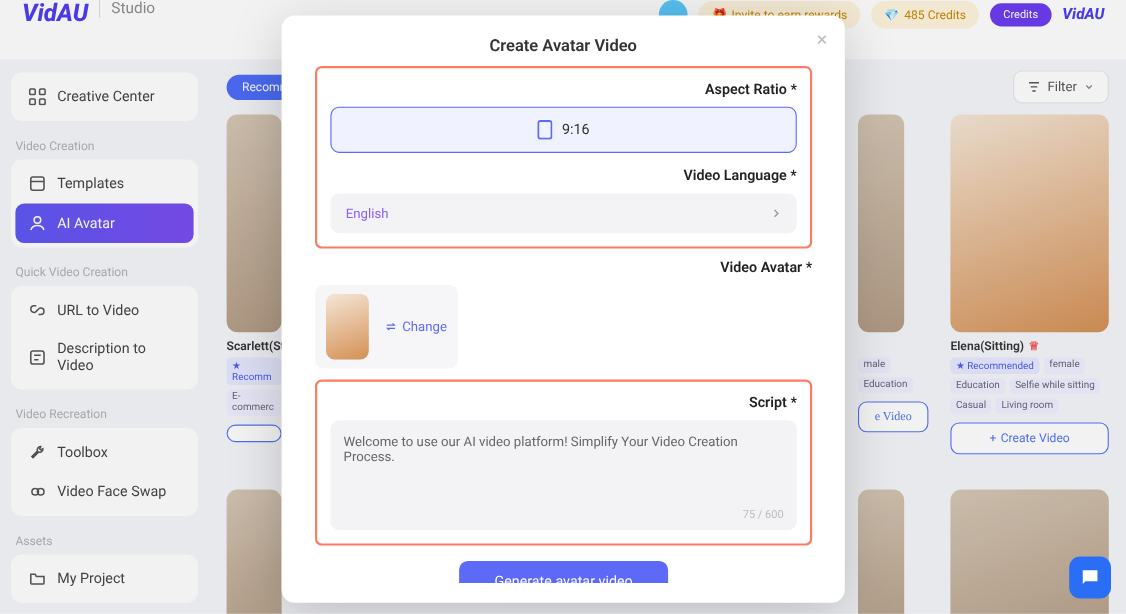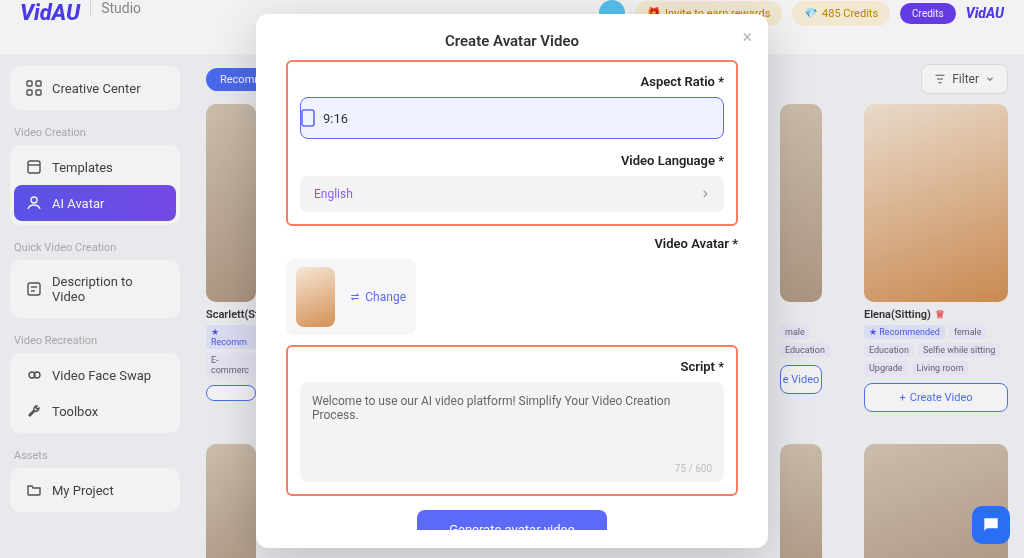--- a/index.html
+++ b/index.html
@@ -43,21 +43,21 @@
   .row2 .thumb { height: 140px; }
 
   
   .overlay { position: absolute; inset: 0; background: rgba(30,30,40,0.06); }
   .modal { position: absolute; top: 14px; left: 256px; width: 512px; bottom: 10px; background: #fff; border-radius: 12px; box-shadow: 0 12px 48px rgba(0,0,0,0.18); padding: 18px 0; display: flex; flex-direction: column; }
   .modal-title { text-align: center; font-size: 15px; font-weight: 600; color: #333; }
   .modal-close { position: absolute; top: 12px; right: 16px; color: #bbb; font-size: 18px; cursor: pointer; }
   .modal-body { padding: 10px 30px; flex: 1; overflow: auto; }
   .hl { border: 2px solid #fb7c62; border-radius: 6px; padding: 12px; margin-bottom: 10px; }
   .label { font-size: 13px; font-weight: 600; color: #222; margin-bottom: 8px; text-align: right; }
-  .ratio-sel { border: 1.5px solid #5d6af7; border-radius: 8px; background: #f0f2ff; color: #333; font-size: 13px; padding: 11px 0; display: flex; align-items: center; gap: 8px; }
+  .ratio-sel { border: 1.5px solid #5d6af7; border-radius: 8px; background: #f0f2ff; color: #333; font-size: 13px; padding: 11px 0; display: flex; align-items: center; justify-content: center; gap: 8px; }
   .lang-sel { background: #f3f3f5; border-radius: 8px; padding: 11px 14px; font-size: 12px; color: #8b5cf6; display: flex; align-items: center; justify-content: space-between; margin-top:4px;}
   .avatar-prev { width: 60px; height: 60px; border-radius: 8px; background: #f2f2f2 linear-gradient(160deg,#f5e6d6,#d49055); }
   .change { color: #5d6af7; font-size: 12px; display: flex; align-items: center; gap: 4px; }
   .avatar-box { background:#f6f6f8; border-radius:8px; padding:8px 10px; display:flex; align-items:center; gap:14px; width:130px;}
   .script-box { background: #f3f3f5; border-radius: 8px; padding: 12px; font-size: 12px; color: #666; min-height: 100px; position: relative; }
   .counter { position: absolute; bottom: 8px; right: 12px; font-size: 10px; color: #bbb; }
   .gen-btn { background: #5d6af7; color: #fff; border-radius: 8px; font-size: 13px; padding: 12px 32px; margin: 14px auto 0; display: block; text-align: center; width: fit-content; }
 
   
   .chat { position: absolute; bottom: 14px; right: 14px; width: 38px; height: 38px; border-radius: 10px; background: #2b6ef6; display: flex; align-items: center; justify-content: center; }
@@ -118,46 +118,54 @@
           </svg>
         </span>
       <span>AI Avatar</span>
     </div>
   </div>
   <div class="side-title">Quick Video Creation</div>
   <div class="side-card">
     <div class="side-item">
       <span class="side-icon">
           <svg width="16" height="16" viewBox="0 0 16 16">
+            <path d="M6 10l4-4M7 4h-2a3 3 0 000 6h1M9 12h2a3 3 0 000-6h-1" fill="none" stroke="#555" stroke-width="1.4"></path>
+          </svg>
+        </span>
+      <span>URL to Video</span>
+    </div>
+    <div class="side-item">
+      <span class="side-icon">
+          <svg width="16" height="16" viewBox="0 0 16 16">
             <rect x="2" y="2" width="12" height="12" rx="2" fill="none" stroke="#555" stroke-width="1.4"></rect>
             <line x1="5" y1="6" x2="11" y2="6" stroke="#555" stroke-width="1.4"></line>
             <line x1="5" y1="10" x2="9" y2="10" stroke="#555" stroke-width="1.4"></line>
           </svg>
         </span>
       <span>Description to Video</span>
     </div>
   </div>
   <div class="side-title">Video Recreation</div>
   <div class="side-card">
     <div class="side-item">
       <span class="side-icon">
           <svg width="16" height="16" viewBox="0 0 16 16">
+            <path d="M13 5a3 3 0 01-4 3L4 13l-1-1 5-5a3 3 0 013-4l-1 2 1 1 2-1z" fill="none" stroke="#555" stroke-width="1.4"></path>
+          </svg>
+        </span>
+      <span>Toolbox</span>
+    </div>
+    <div class="side-item">
+      <span class="side-icon">
+          <svg width="16" height="16" viewBox="0 0 16 16">
             <circle cx="6" cy="8" r="3" fill="none" stroke="#555" stroke-width="1.4"></circle>
             <circle cx="11" cy="8" r="3" fill="none" stroke="#555" stroke-width="1.4"></circle>
           </svg>
         </span>
       <span>Video Face Swap</span>
-    </div>
-    <div class="side-item">
-      <span class="side-icon">
-          <svg width="16" height="16" viewBox="0 0 16 16">
-            <path d="M13 5a3 3 0 01-4 3L4 13l-1-1 5-5a3 3 0 013-4l-1 2 1 1 2-1z" fill="none" stroke="#555" stroke-width="1.4"></path>
-          </svg>
-        </span>
-      <span>Toolbox</span>
     </div>
   </div>
   <div class="side-title">Assets</div>
   <div class="side-card">
     <div class="side-item">
       <span class="side-icon">
           <svg width="16" height="16" viewBox="0 0 16 16">
             <path d="M2 4h4l1 2h7v6a1 1 0 01-1 1H3a1 1 0 01-1-1z" fill="none" stroke="#555" stroke-width="1.4"></path>
           </svg>
         </span>
@@ -195,34 +203,34 @@
       <div class="btn-cv" style="width:50px;"></div>
     </div>
     <div style="width:440px;"></div>
     <div class="card" style="width:42px;">
       <div class="thumb" style="width:42px;"></div>
       <div class="card-name">&nbsp;</div>
       <div class="tagrow">
         <span class="tag">male</span>
         <span class="tag">Education</span>
       </div>
-      <div class="btn-cv" style="width:42px;">e Video</div>
+      <div class="btn-cv" style="width:64px;font-family:Liberation Serif, serif;">e Video</div>
     </div>
     <div class="card">
       <div class="thumb elena"></div>
       <div class="card-name">
         <span>Elena(Sitting)</span>
         <span style="color:#f05a5a;">♕</span>
       </div>
       <div class="tagrow">
         <span class="tag rec">Recommended</span>
         <span class="tag">female</span>
         <span class="tag">Education</span>
         <span class="tag">Selfie while sitting</span>
-        <span class="tag">Upgrade</span>
+        <span class="tag">Casual</span>
         <span class="tag">Living room</span>
       </div>
       <div class="btn-cv">
         <span>+</span>
         <span>Create Video</span>
       </div>
     </div>
   </div>
 
   <div class="grid row2" style="margin-top:22px;">

